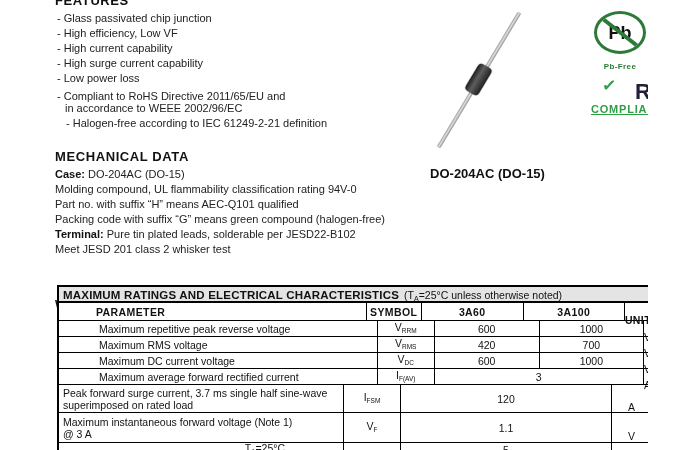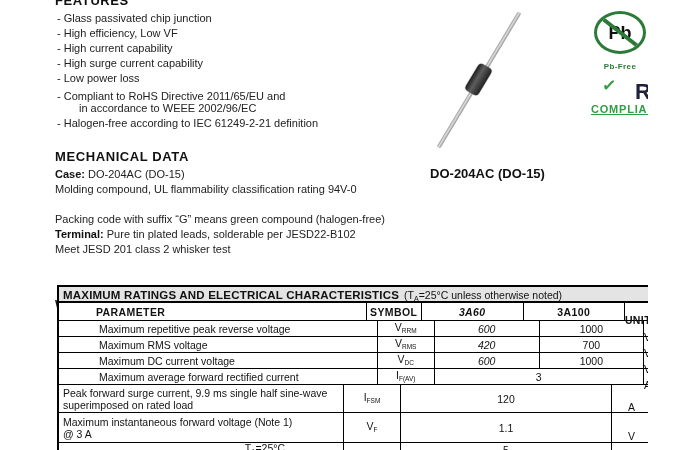--- a/index.html
+++ b/index.html
@@ -37,21 +37,21 @@
   .t-title{font-size:11.5px;font-weight:bold;letter-spacing:.2px;}
   .t-note{font-size:10.5px;margin-left:5px;}
   .t-row{display:flex;border-bottom:1px solid #000;}
   .t-row:last-child{border-bottom:none;}
   .cell{box-sizing:border-box;border-right:1px solid #000;display:flex;align-items:center;
         justify-content:center;font-size:10.5px;text-align:center;line-height:12px;}
   .cell:last-child{border-right:none;}
   .c-param{width:285px;justify-content:flex-start;text-align:left;padding:1px 6px 1px 4px;
            flex-direction:column;align-items:flex-start;justify-content:center;}
   .c-sym{width:57px;}
-  .c-v1{width:106px;font-style:italic;}
+  .c-v1{width:106px;}
   .c-v2{width:105px;}
   .c-unit{flex:1;margin-top:16px;}
   .c-span{width:211px;}
   .t-head{height:17px;font-weight:bold;padding-left:33px;}
   .t-head .cell{font-size:10.5px;letter-spacing:.4px;}
   .r-s{height:15px;padding-left:36px;}
   .r-m1{height:27px;}
   .r-m2{height:29px;}
   .r-cut{height:13px;overflow:hidden;}
   .cond-cell{align-items:flex-end;padding-right:58px;}
@@ -63,22 +63,22 @@
 
 <div class="page">
 
   <div class="abs sec-heading" style="left:55px;top:-7px;">FEATURES</div>
   <div class="abs body-line" style="left:57px;top:12px;">- Glass passivated chip junction</div>
   <div class="abs body-line" style="left:57px;top:27px;">- High efficiency, Low VF</div>
   <div class="abs body-line" style="left:57px;top:42px;">- High current capability</div>
   <div class="abs body-line" style="left:57px;top:57px;">- High surge current capability</div>
   <div class="abs body-line" style="left:57px;top:72px;">- Low power loss</div>
   <div class="abs body-line" style="left:57px;top:90px;">- Compliant to RoHS Directive 2011/65/EU and</div>
-  <div class="abs body-line" style="left:79px;top:102px;">in accordance to WEEE 2002/96/EC</div>
-  <div class="abs body-line" style="left:57px;top:117px;">- Halogen-free according to IEC 61249-2-21 definition</div>
+  <div class="abs body-line" style="left:65px;top:102px;">in accordance to WEEE 2002/96/EC</div>
+  <div class="abs body-line" style="left:66px;top:117px;">- Halogen-free according to IEC 61249-2-21 definition</div>
 
   <div class="abs pb-wrap">
     <div class="pb-circle">
       <span>Pb</span>
       <div class="pb-slash"></div>
     </div>
     <div class="pb-label">Pb-Free</div>
   </div>
 
   <div class="abs rohs-wrap">
@@ -87,20 +87,21 @@
     <div class="rohs-compliant">COMPLIANT</div>
   </div>
 
   <div class="abs lead"></div>
   <div class="abs diode-body"></div>
   <div class="abs pkg-caption">DO-204AC (DO-15)</div>
 
   <div class="abs sec-heading" style="left:55px;top:149px;">MECHANICAL DATA</div>
   <div class="abs body-line" style="left:55px;top:168px;"><b>Case:</b><span> DO-204AC (DO-15)</span></div>
   <div class="abs body-line" style="left:55px;top:183px;"><b></b><span>Molding compound, UL flammability classification rating 94V-0</span></div>
+  <div class="abs body-line" style="left:55px;top:198px;"><b></b><span>Part no. with suffix “H” means AEC-Q101 qualified</span></div>
   <div class="abs body-line" style="left:55px;top:213px;"><b></b><span>Packing code with suffix “G” means green compound (halogen-free)</span></div>
   <div class="abs body-line" style="left:55px;top:228px;"><b>Terminal:</b><span> Pure tin plated leads, solderable per JESD22-B102</span></div>
   <div class="abs body-line" style="left:55px;top:243px;text-align:center;"><b></b><span>Meet JESD 201 class 2 whisker test</span></div>
   <div class="abs body-line" style="left:55px;top:258px;margin-top:40px;"><b>Weight:</b><span> 0.4g (approximately)</span></div>
 
   <div class="abs ratings-table">
     <div class="t-titlebar">
       <span class="t-title">MAXIMUM RATINGS AND ELECTRICAL CHARACTERISTICS</span><span class="t-note"><span>(T</span><sub>A</sub><span>=25°C unless otherwise noted)</span></span>
     </div>
 
@@ -145,21 +146,21 @@
     <div class="t-row r-s">
       <div class="cell c-param">Maximum average forward rectified current</div>
       <div class="cell c-sym">
           <span><span>I</span><sub>F(AV)</sub></span>
         </div>
       <div class="cell c-span">3</div>
       <div class="cell c-unit">A</div>
     </div>
 
     <div class="t-row r-m1">
-      <div class="cell c-param">Peak forward surge current, 9.9 ms single half sine-wave superimposed on rated load</div>
+      <div class="cell c-param">Peak forward surge current, 3.7 ms single half sine-wave superimposed on rated load</div>
       <div class="cell c-sym">
           <span><span>I</span><sub>FSM</sub></span>
         </div>
       <div class="cell c-span">120</div>
       <div class="cell c-unit">A</div>
     </div>
 
     <div class="t-row r-m2">
       <div class="cell c-param">
         <div>Maximum instantaneous forward voltage (Note 1)</div>

